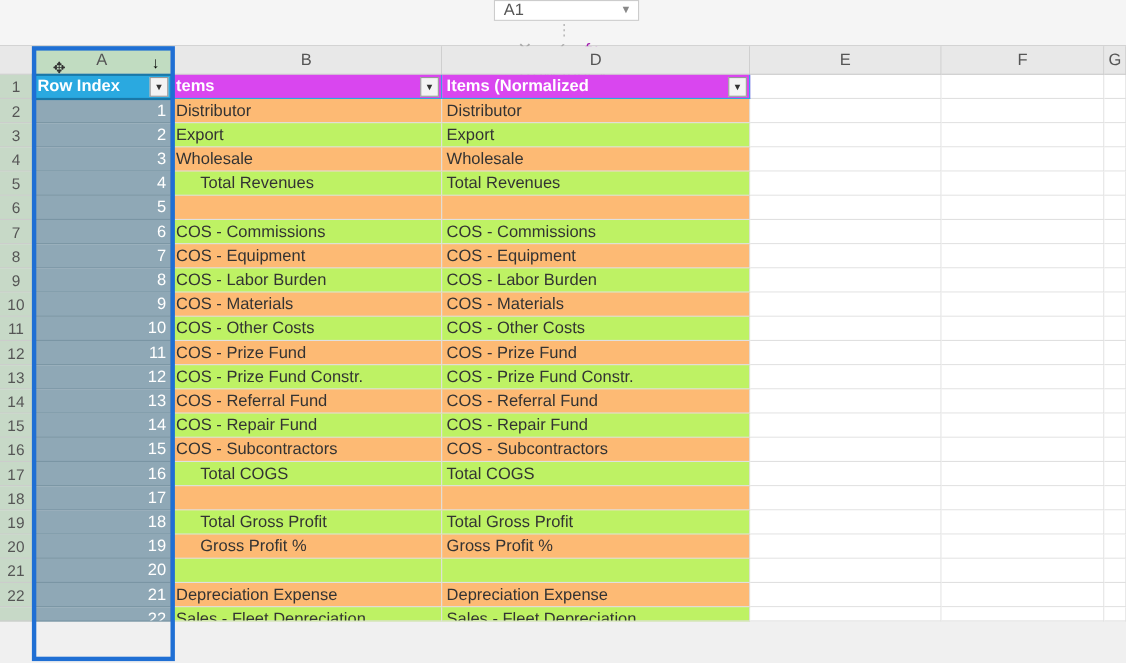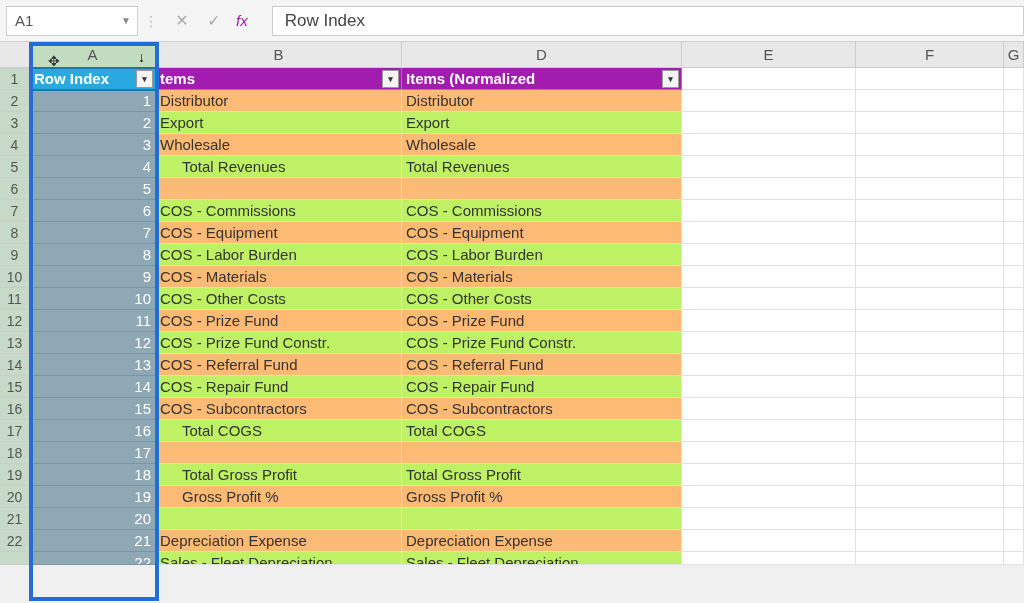--- a/index.html
+++ b/index.html
@@ -13,20 +13,21 @@
   position: relative;
 }
 
 
 .formula-bar {
   display: flex;
   align-items: center;
   height: 42px;
   background: #f5f5f5;
   border-bottom: 1px solid #d0d0d0;
+  flex-direction: column;
 }
 .name-box {
   width: 132px;
   height: 30px;
   background: white;
   border: 1px solid #ccc;
   margin-left: 6px;
   display: flex;
   align-items: center;
   padding: 0 8px;
@@ -131,21 +132,21 @@
 
 .colA-selected {
   background: #8fa8b6;
   color: white;
   border-right: 1px solid #6a8898;
   border-bottom: 1px solid #7a95a4;
 }
 
 
 .thdr {
-  background: #a21caf;
+  background: #d946ef;
   color: white;
   font-weight: bold;
   border-right: 1px solid #2aa9e0;
   border-bottom: 1px solid #2aa9e0;
   position: relative;
 }
 .thdr .filter {
   position: absolute; right: 2px; top: 2px;
   width: 17px; height: 18px;
   background: #f4f4f4;

